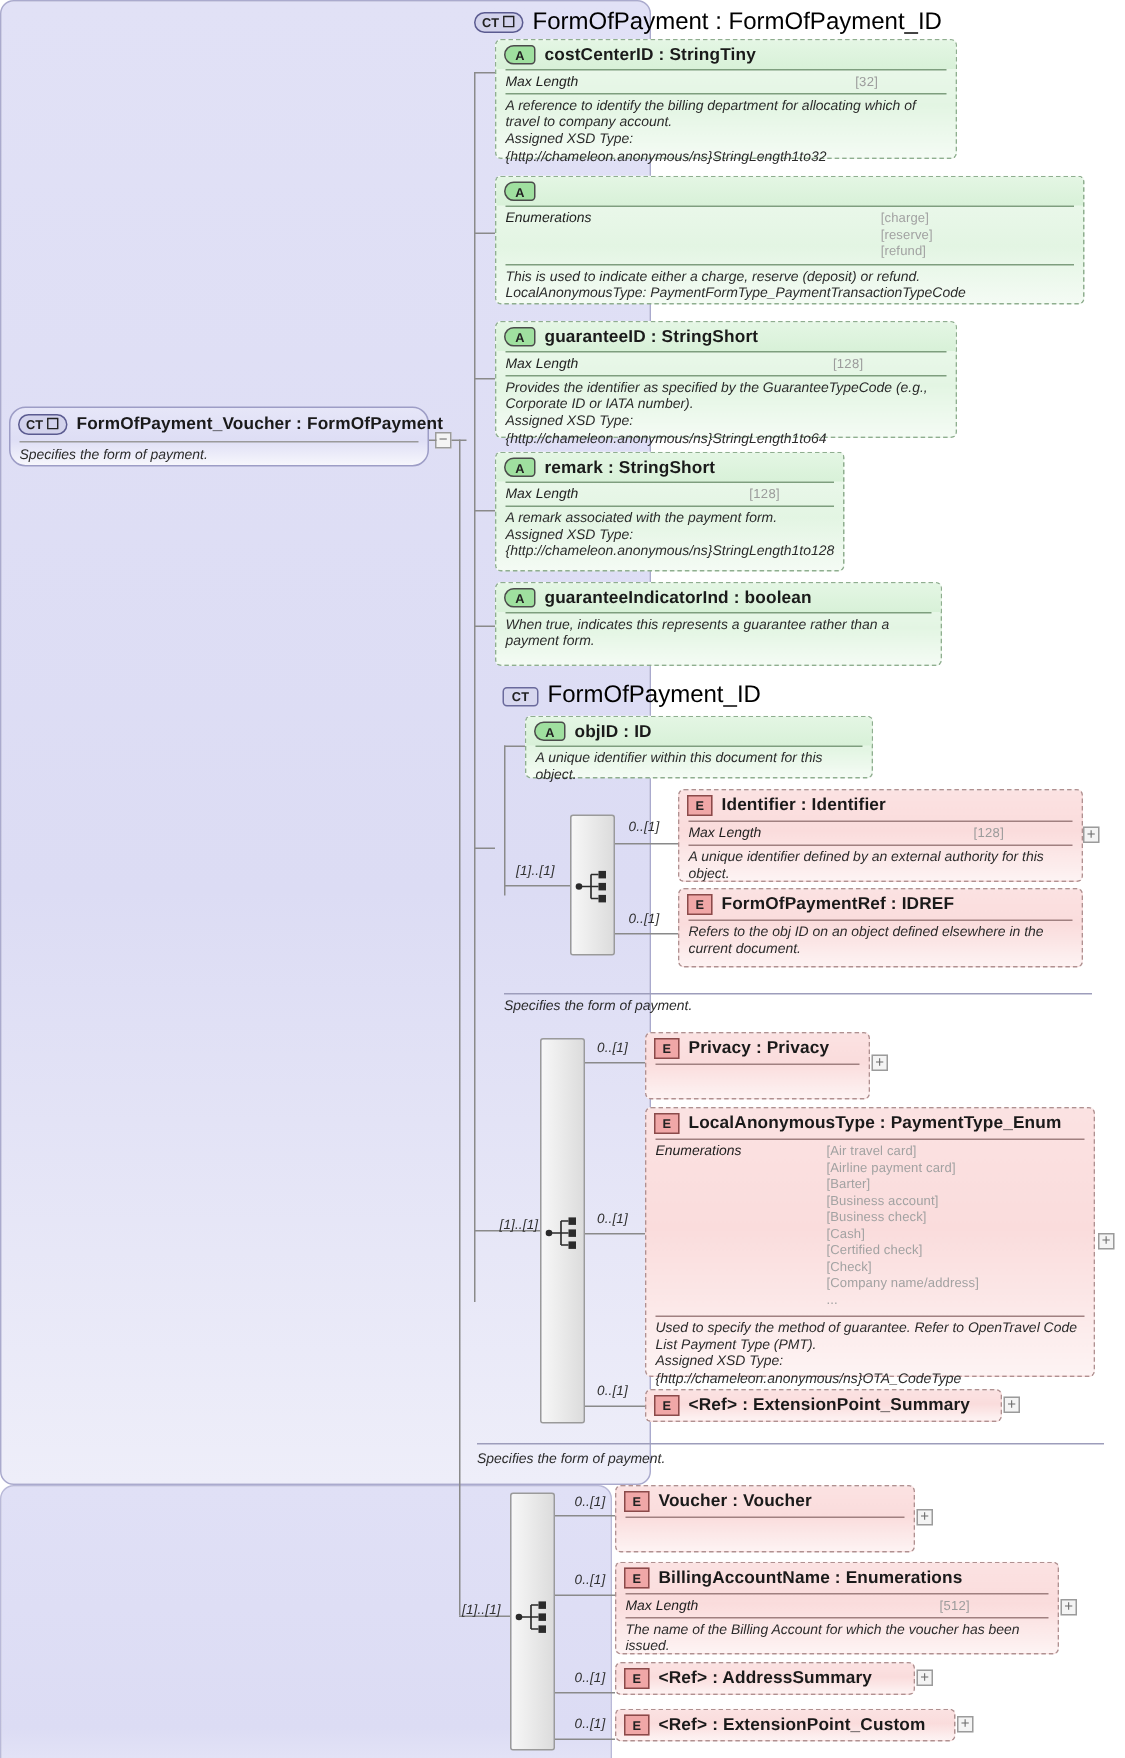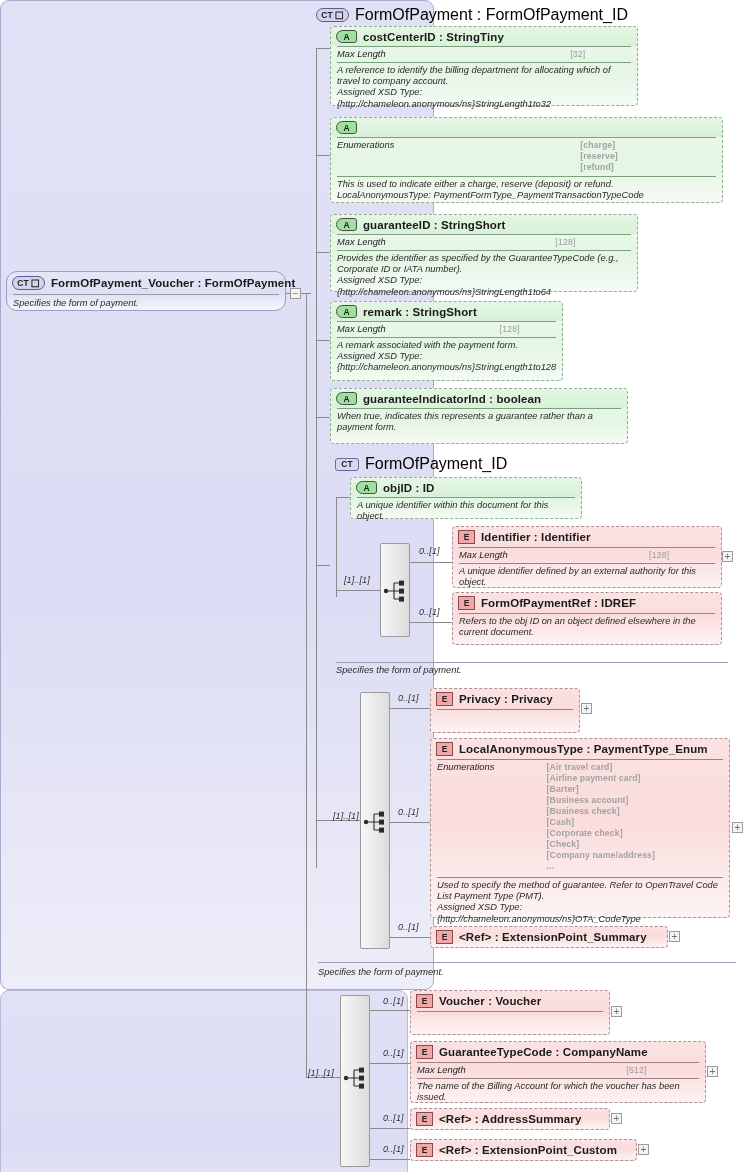--- a/index.html
+++ b/index.html
@@ -49,21 +49,21 @@
        border:1px solid #aaaacd;border-radius:9px;}
 
   
   .rootnode{background:linear-gradient(180deg,#e6e6f8 0%,#dedef5 55%,#f6f6fc 100%);
        border:1px solid #9d9dc6;border-radius:11px;}
 
   .tbl{display:table;width:100%;font-size:9.3px;}
   .trow{display:table-row;}
   .tlabel{display:table-cell;font-style:italic;color:#1d1d1d;white-space:nowrap;padding-right:10px;vertical-align:top;font-size:9.3px;}
   .tval{display:table-cell;color:#9b9b9b;font-size:8.7px;vertical-align:top;letter-spacing:.2px;}
-  .enumlist{color:#a2a2a2;font-size:8.7px;line-height:11px;letter-spacing:.1px;font-weight:bold;}
+  .enumlist{color:#a2a2a2;font-size:8.7px;line-height:11px;letter-spacing:.1px;}
 
   
   .ln{position:absolute;background:#8a8a8a;}
   .lnh{height:1px;}
   .lnv{width:1px;}
 
   
   .seq{position:absolute;box-sizing:border-box;
        background:linear-gradient(90deg,#f7f7f7 0%,#ebebeb 45%,#dcdcdc 100%);
        border:1px solid #9a9a9a;border-radius:2px;}
@@ -330,21 +330,21 @@
     <div class="body">
       <div class="tbl">
           <div class="trow">
         <span class="tlabel">Enumerations</span>
         <span class="tval enumlist" style="white-space:pre-line;" id="enum-g1">[Air travel card]
 [Airline payment card]
 [Barter]
 [Business account]
 [Business check]
 [Cash]
-[Corporate check]
+[Certified check]
 [Check]
 [Company name/address]
 ...</span>
       </div>
         </div>
     </div>
     <div class="sep" style="margin-top:2px;"></div>
     <div class="body">
       <div class="desc" style="white-space:pre-line;">Used to specify the method of guarantee. Refer to OpenTravel Code List Payment Type (PMT).
 Assigned XSD Type: {http://chameleon.anonymous/ns}OTA_CodeType</div>
@@ -390,21 +390,21 @@
   </div>
   <div class="pmbox" style="left:611px;top:1006px;">
     <span>+</span>
   </div>
 
   <div class="ln lnh" style="left:370px;top:1063px;width:40px;"></div>
   <div class="card" style="left:383px;top:1048px;">0..[1]</div>
   <div class="node elem" style="left:410px;top:1041px;width:296px;height:62px;">
     <div class="hdr">
       <span class="badge e">E</span>
-      <span class="ttl">GuaranteeTypeCode : CompanyName</span>
+      <span class="ttl">BillingAccountName : Enumerations</span>
     </div>
     <div class="sep"></div>
     <div class="body">
       <div class="tbl">
           <div class="trow">
         <span class="tlabel">Max Length</span>
         <span class="tval">[512]</span>
       </div>
         </div>
     </div>

